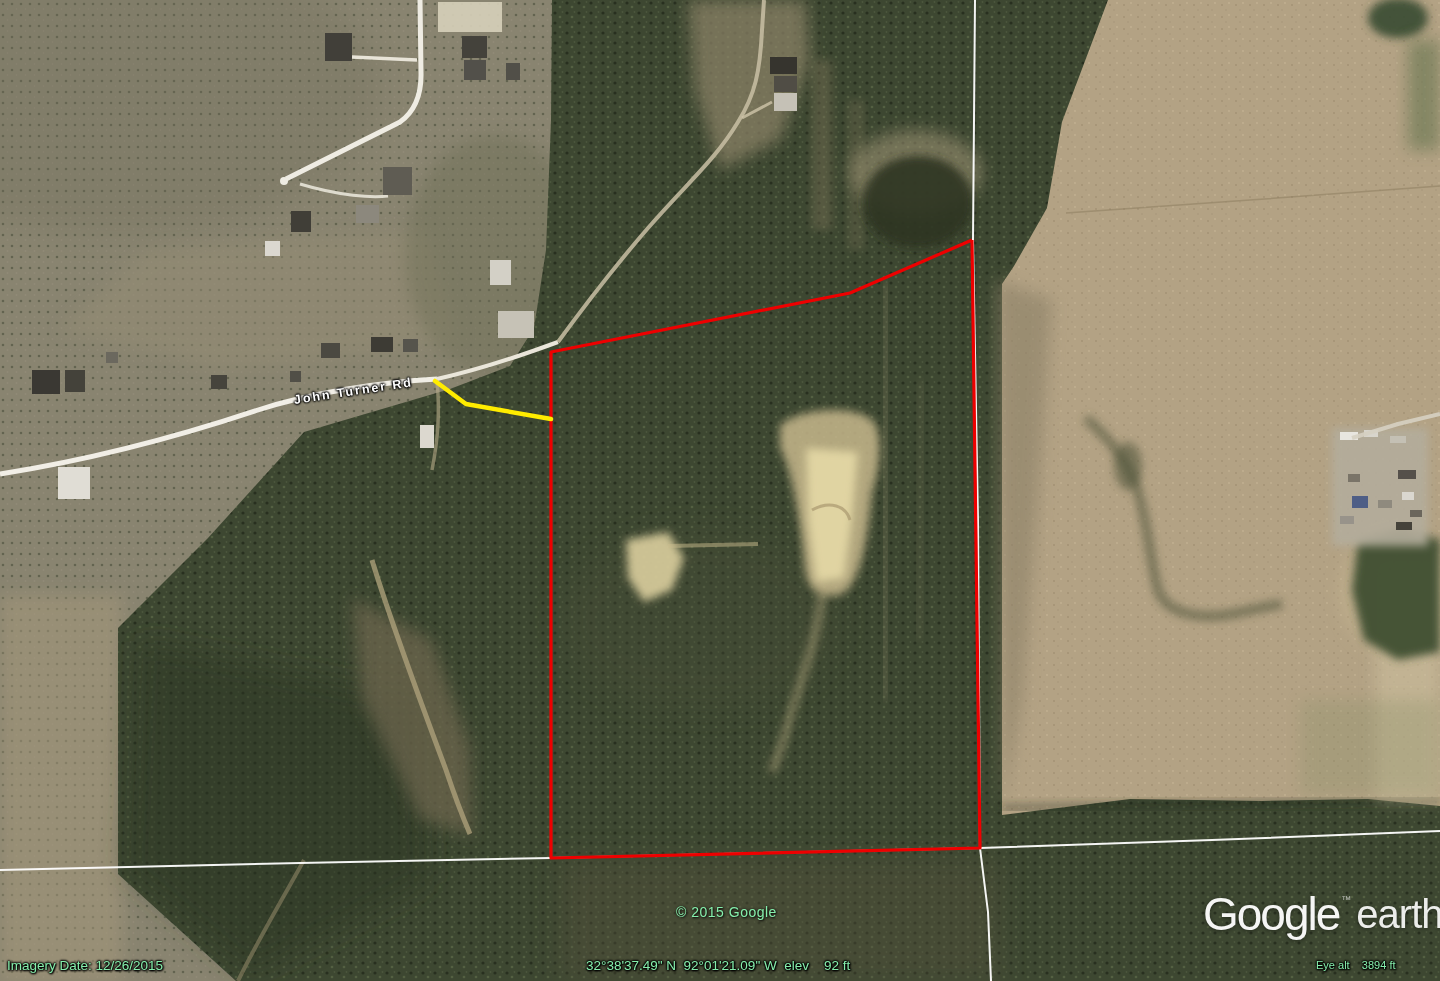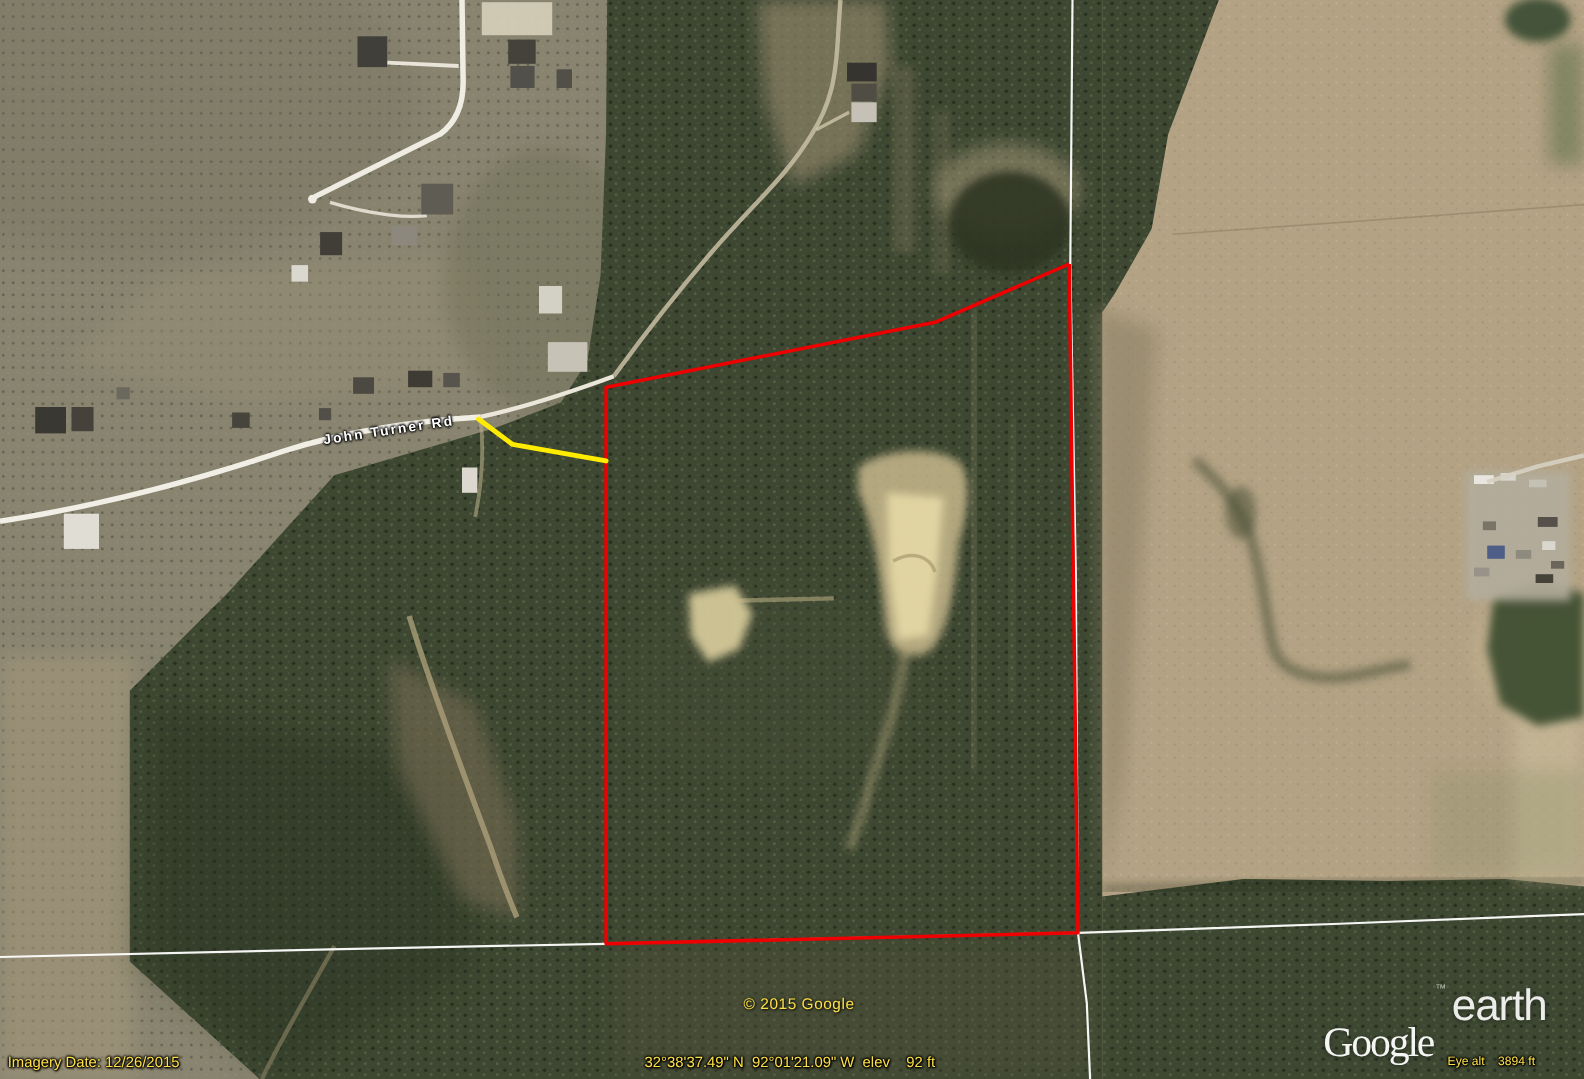--- a/index.html
+++ b/index.html
@@ -1,32 +1,32 @@
 <!DOCTYPE html>
 <html><head>
 <meta charset="utf-8">
 <style>
   html,body{margin:0;padding:0;background:#000;}
   .viewport{position:relative;width:1440px;height:981px;overflow:hidden;
             font-family:"Liberation Sans",sans-serif;}
   .viewport svg{position:absolute;left:0;top:0;}
-  .txt{position:absolute;color:#fde047;white-space:pre;
+  .txt{position:absolute;color:#86efac;white-space:pre;
        text-shadow:-1px 0 2px #000,1px 0 2px #000,0 -1px 2px #000,0 1px 2px #000,1px 1px 2px #000;}
   .imagery-date{left:7px;top:958px;font-size:13.5px;}
   .coords{left:586px;top:958px;font-size:13.5px;}
   .eyealt{left:1316px;top:959px;font-size:11px;}
   .copyright{left:676px;top:904px;font-size:14px;letter-spacing:.5px;
              text-shadow:0 0 3px rgba(0,0,0,.8),1px 1px 2px rgba(0,0,0,.8);}
   .road-label{position:absolute;left:294px;top:393px;color:#fff;
               font-size:12.5px;font-weight:700;letter-spacing:2px;white-space:pre;
               transform:rotate(-8.5deg);transform-origin:left center;
               text-shadow:-1px 0 2px #000,1px 0 2px #000,0 -1px 2px #000,0 1px 2px #000;}
   .logo{position:absolute;left:1203px;top:891px;display:flex;align-items:flex-start;color:#fff;}
-  .logo .g{font-family:Liberation Serif, serif;font-size:38px;line-height:1;opacity:.95;
-           letter-spacing:-2px;text-shadow:0 1px 4px rgba(0,0,0,.45);margin-top:38px;}
+  .logo .g{font-family:Liberation Sans, sans-serif;font-size:46px;line-height:1;opacity:.95;
+           letter-spacing:-2px;text-shadow:0 1px 4px rgba(0,0,0,.45);}
   .logo .tm{font-size:10px;line-height:1;opacity:.65;margin:4px 5px 0 2px;}
   .logo .e{font-size:40px;line-height:1;opacity:.9;margin-top:3px;letter-spacing:-1px;
            text-shadow:0 1px 4px rgba(0,0,0,.45);}
 </style>
 </head>
 <body>
 
 <div class="viewport">
 
   <svg width="1440" height="981" viewBox="0 0 1440 981">

